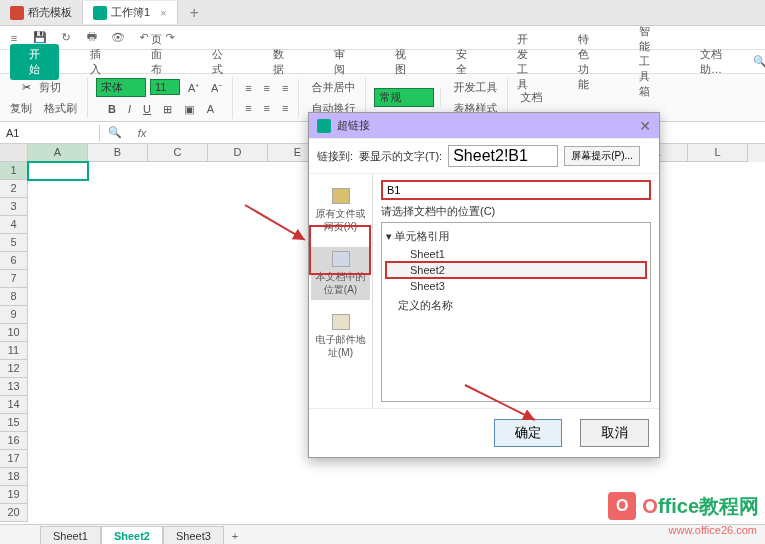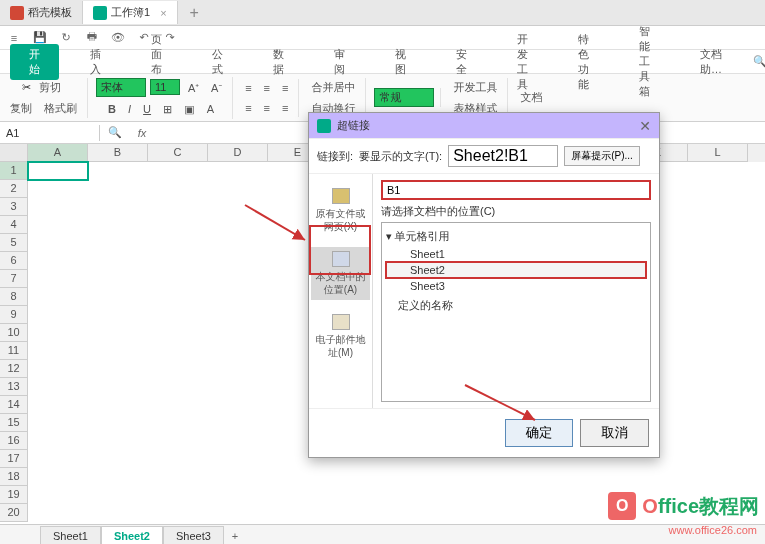--- a/index.html
+++ b/index.html
@@ -67,21 +67,21 @@
     .side-item { text-align: center; font-size: 10px; color: #555; padding: 4px 2px; line-height: 1.3;}
     .side-item.sel { background: #d8d8d8; }
     .side-ico { width: 18px; height: 16px; background: #d8c070; margin: 0 auto 3px; border: 1px solid #aaa; }
     .main-pane { flex: 1; padding: 6px 8px; }
     .field-lbl { margin: 4px 0 3px; }
     .dlg-inp { width: 100%; border: 2px solid #cc3333; padding: 2px 4px; font-size: 11px; }
     .tree-box { border: 1px solid #aaa; margin-top: 2px; height: 180px; padding: 4px; }
     .tree-root { margin: 2px 0; }
     .tree-item { padding: 2px 4px 2px 24px; }
     .tree-item.hl { outline: 2px solid #cc3333; outline-offset: -1px; background:#f4f4f4;}
-    .dlg-btns { display: flex; justify-content: flex-end; gap: 7px; padding: 10px; border-top: 1px solid #eee; }
+    .dlg-btns { display: flex; justify-content: flex-end; gap: 18px; padding: 10px; border-top: 1px solid #eee; }
     .dlg-btn { padding: 4px 20px; border: 1px solid #888; background: #f0f0f0; }
     .dlg-btn.primary { border:1px solid #5a8ab8; background:#e8f0f8;}
     .redbox { position:absolute; border:2px solid #cc3333; pointer-events:none;}
     .arrow { position: absolute; pointer-events: none; }
     .watermark { position: absolute; right: 6px; bottom: 24px; font-size: 20px; font-weight: bold; display:flex; align-items:center; gap:6px;}
     .wm-o { color: #e66; }
     .wm-rest { color: #2a6; }
     .wm-ico { width:28px; height:28px; background:#e66; border-radius:4px; display:flex;align-items:center;justify-content:center;color:#fff;font-size:16px;}
     .wm-url { position:absolute; right:8px; bottom:8px; font-size:11px; color:#e66;}
   </style>

